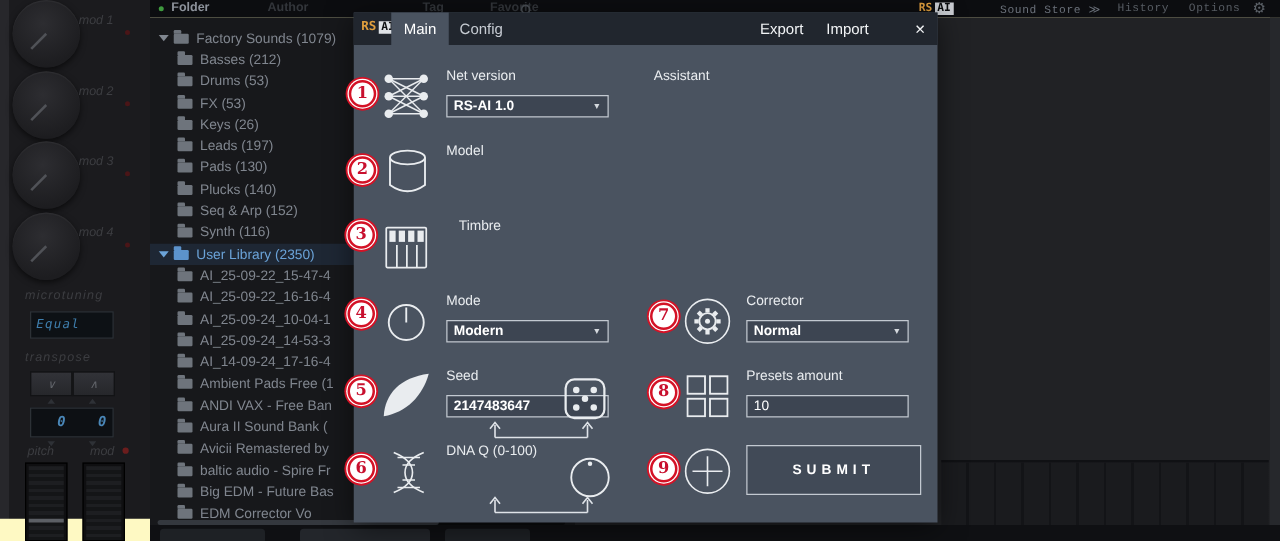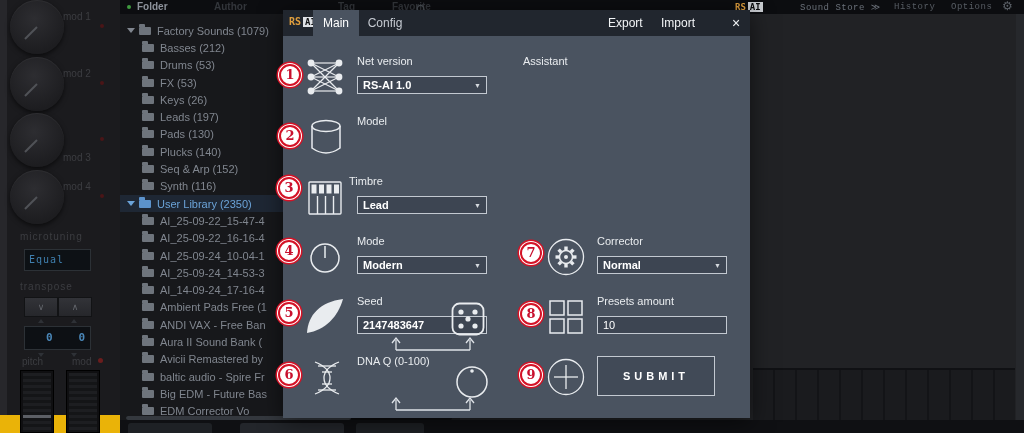--- a/index.html
+++ b/index.html
@@ -1,33 +1,33 @@
 <!DOCTYPE html>
 <html><head>
 <meta charset="utf-8">
 <style>
   html,body{margin:0;padding:0;background:#000;}
-  #app{position:relative;width:1024px;height:433px;background:#eab308;overflow:hidden;
+  #app{position:relative;width:1024px;height:433px;background:#fef9c3;overflow:hidden;
        font-family:"Liberation Sans",sans-serif;-webkit-font-smoothing:antialiased;}
 
   
   .topbar{position:absolute;left:120px;top:0;width:904px;height:14px;background:#0c0d10;z-index:4;}
   .btab{position:absolute;top:1px;font-size:10px;font-weight:bold;color:#33363b;}
   .btab.active{color:#8d929b;}
   .greendot{position:absolute;left:7px;top:5px;width:4px;height:4px;border-radius:50%;background:#3f9a3f;}
   .searchicon{position:absolute;left:296px;top:1px;}
   .menu-item{position:absolute;top:2px;font-family:Liberation Mono, monospace;font-size:9px;color:#575c63;letter-spacing:0.5px;}
   .mlogo{position:absolute;left:615px;top:2px;font-family:"DejaVu Sans Mono",monospace;font-size:9px;}
   .mlogo .rs{color:#e09f3e;font-weight:bold;}
   .mlogo .ai{background:#c9ccd1;color:#0b0c0e;font-weight:bold;padding:0 2px;margin-left:2px;}
   .topgear{position:absolute;left:882px;top:-1px;font-size:12px;color:#5b6067;}
 
   
   .left-panel{position:absolute;left:0;top:0;width:120px;height:415px;z-index:10;
-    background:linear-gradient(90deg,#27272b 0 7px,#1b1b1e 7px);}
+    background:linear-gradient(90deg,#27272b 0 7px,#1b1b1e 7px);font-style:italic;}
   .knob{position:absolute;left:10px;width:54px;height:54px;border-radius:50%;
     background:radial-gradient(circle at 45% 35%,#2d2d31,#1d1d20 72%);
     box-shadow:0 2px 5px rgba(0,0,0,.6),inset 0 1px 1px rgba(255,255,255,.05);}
   .ptr{position:absolute;left:26px;top:27px;width:2px;height:17px;background:#505257;
     transform-origin:1px 0;transform:rotate(45deg);}
   .klabel{position:absolute;left:63px;font-size:10px;color:#3c3d41;}
   .kdot{position:absolute;left:100px;width:4px;height:4px;border-radius:50%;background:#4a1517;}
   .sec-label{position:absolute;left:20px;width:80px;font-size:10px;letter-spacing:1px;color:#3c3d41;}
   .lcd{position:absolute;left:24px;top:249px;width:67px;height:22px;background:#0d1115;border:1px solid #2c3136;
     box-sizing:border-box;color:#3f7fae;font-family:"DejaVu Sans Mono",monospace;font-size:10px;line-height:20px;
@@ -79,21 +79,21 @@
   .dtab{position:absolute;top:0;height:26px;line-height:26px;text-align:center;font-size:12px;color:#c6cbd2;}
   .dtab.active{background:#4a5360;color:#fff;}
   .dact{position:absolute;top:0;height:26px;line-height:26px;font-size:12px;color:#f2f4f6;}
   .flabel{position:absolute;font-size:11px;color:#e9ecef;}
   .select,.tinput{position:absolute;width:130px;height:18px;background:#3d4552;border:1px solid #c3c9d1;
     box-sizing:border-box;color:#fff;font-size:11px;font-weight:bold;display:flex;align-items:center;padding:0 5px;}
   .select .sp{flex:1;}
   .caret-dn{font-size:7px;color:#d4d8dd;}
   .abox{position:absolute;left:240px;top:64px;width:204px;height:138px;border:1px solid #b9bfc7;box-sizing:border-box;
     color:#f4f6f8;font-size:11.5px;padding:5px 6px;}
-  .submit{position:absolute;left:314px;top:346px;width:118px;height:40px;background:#414a57;border:1px solid #c3c9d1;
+  .submit{position:absolute;left:314px;top:346px;width:140px;height:40px;background:#414a57;border:1px solid #c3c9d1;
     box-sizing:border-box;color:#fff;font-size:11px;font-weight:bold;letter-spacing:4px;text-align:center;line-height:38px;}
   .dicon{position:absolute;}
   .dicon svg{display:block;}
 
   
   .badge{position:absolute;width:22px;height:22px;border-radius:50%;background:#fff;border:2px solid #d41226;
     box-sizing:border-box;color:#c8102e;font-weight:bold;font-size:13px;text-align:center;line-height:17px;
     box-shadow:0 0 0 1px #fff,0 0 0 2.5px #d41226;z-index:60;font-family:"DejaVu Serif",serif;}
 </style>
 </head>
@@ -130,21 +130,21 @@
         <div class="klabel" style="top: 11px;">mod 1</div>
         <div class="kdot" style="top: 24px;"></div>
         <div class="knob" style="top: 57px;">
           <div class="ptr"></div>
         </div>
         <div class="klabel" style="top: 68px;">mod 2</div>
         <div class="kdot" style="top: 81px;"></div>
         <div class="knob" style="top: 113px;">
           <div class="ptr"></div>
         </div>
-        <div class="klabel" style="top: 124px; margin-top: 28px;">mod 3</div>
+        <div class="klabel" style="top: 124px;">mod 3</div>
         <div class="kdot" style="top: 137px;"></div>
         <div class="knob" style="top: 170px;">
           <div class="ptr"></div>
         </div>
         <div class="klabel" style="top: 181px;">mod 4</div>
         <div class="kdot" style="top: 194px;"></div>
       </div>
     <div class="sec-label" style="top:231px">microtuning</div>
     <div class="lcd">Equal</div>
     <div class="sec-label" style="top:281px">transpose</div>
@@ -350,25 +350,21 @@
           <line x1="9" y1="30" x2="27" y2="30"></line>
       </svg>
     </span>
 
     <span class="flabel" style="left:74px;top:45px">Net version</span>
     <div class="select" style="left:74px;top:66px">
       <span class="sp">RS-AI 1.0</span>
       <span class="caret-dn">▼</span>
     </div>
     <span class="flabel" style="left:74px;top:105px">Model</span>
-    <span class="flabel" style="left:66px;top:165px">Timbre</span>
-    <div class="select" style="left:74px;top:186px">
-      <span class="sp">Lead</span>
-      <span class="caret-dn">▼</span>
-    </div>
+    <span class="flabel" style="left:84px;top:165px">Timbre</span>
     <span class="flabel" style="left:74px;top:225px">Mode</span>
     <div class="select" style="left:74px;top:246px">
       <span class="sp">Modern</span>
       <span class="caret-dn">▼</span>
     </div>
     <span class="flabel" style="left:74px;top:285px">Seed</span>
     <div class="tinput" style="left:74px;top:306px">
       <span>2147483647</span>
     </div>
     <span class="flabel" style="left:74px;top:345px">DNA Q (0-100)</span>

